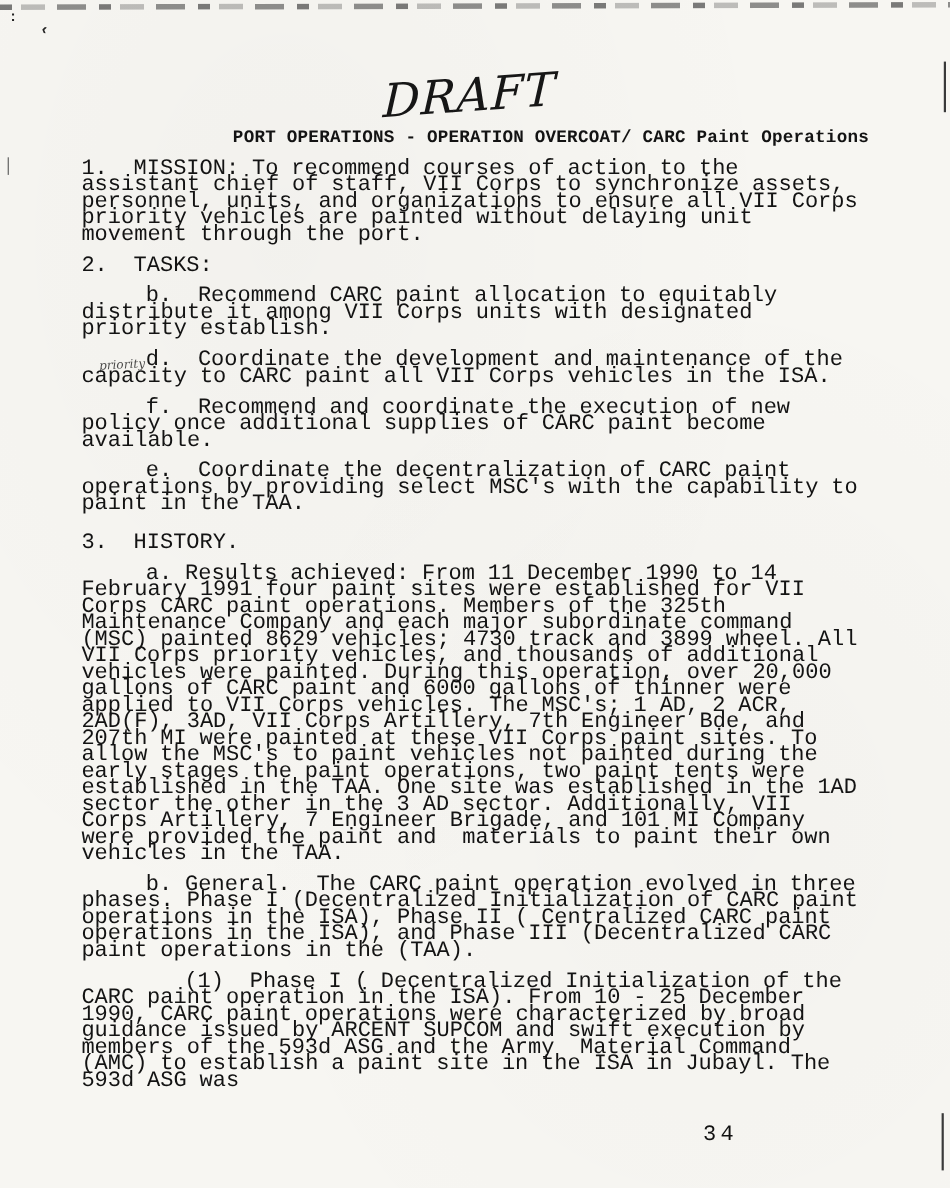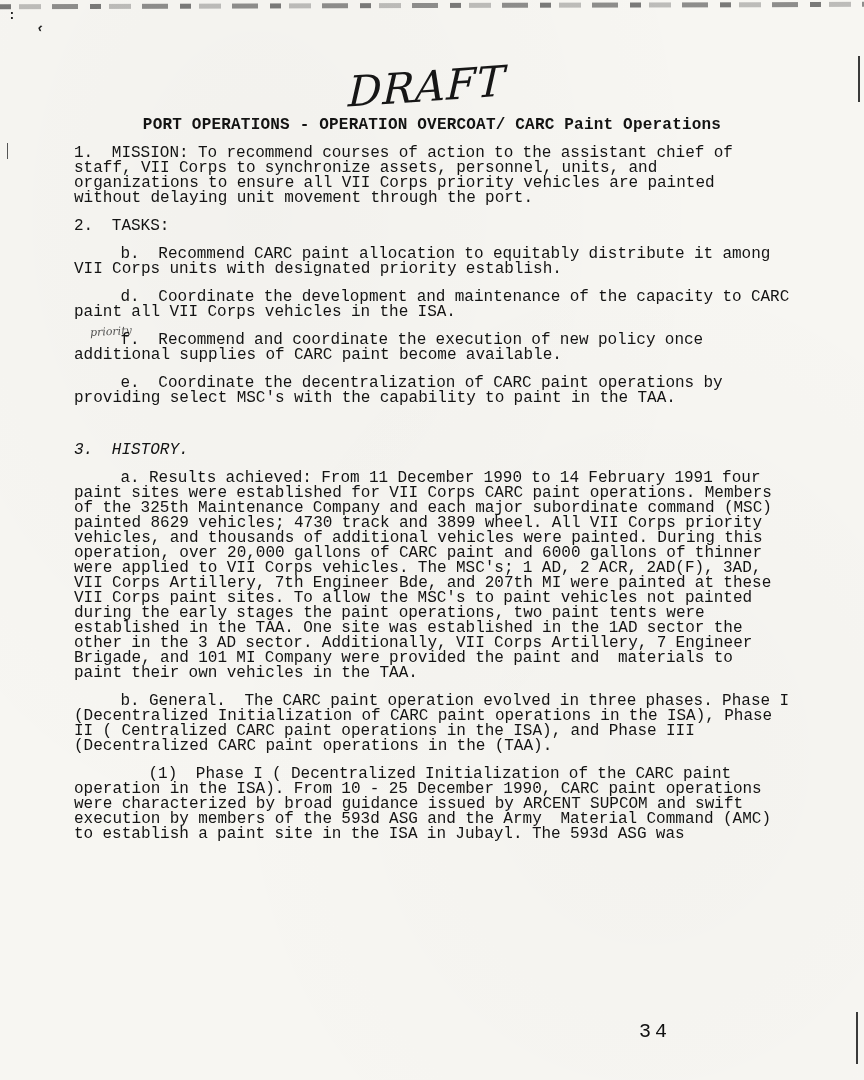--- a/index.html
+++ b/index.html
@@ -51,39 +51,39 @@
     font-size: 42px;
     letter-spacing: 1px;
     color: #161616;
     transform: rotate(-4deg) skewX(-6deg);
     white-space: nowrap;
   }
   .title {
     position: absolute;
     left: 74px; top: 116px;
     width: 716px;
-    text-align: center;
+    text-align: right;
     font-size: 16px;
     font-weight: bold;
     letter-spacing: 0.2px;
     white-space: nowrap;
   }
   .body-col {
     position: absolute;
     left: 74px; top: 146px;
     width: 716px;
-    font-size: 16px;
+    font-size: 20px;
     line-height: 15px;
   }
   .body-col p {
     margin: 0 0 13px 0;
     white-space: pre-wrap;
     word-spacing: -0.3px;
   }
-  .body-col p.section-gap { margin-top: 37px; font-style: italic; }
+  .body-col p.section-gap { margin-top: 20px; }
   .annotation {
     position: absolute;
     left: 90px; top: 325px;
     font-family: "DejaVu Serif", serif;
     font-style: italic;
     font-size: 11px;
     color: rgba(25,25,25,0.78);
     transform: rotate(-3deg);
   }
   .page-number {

